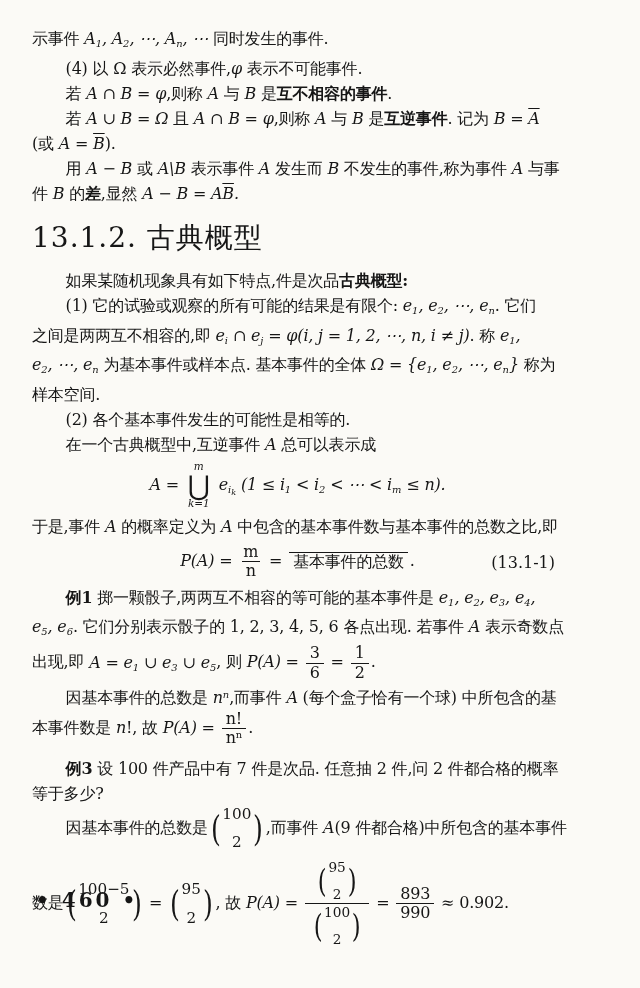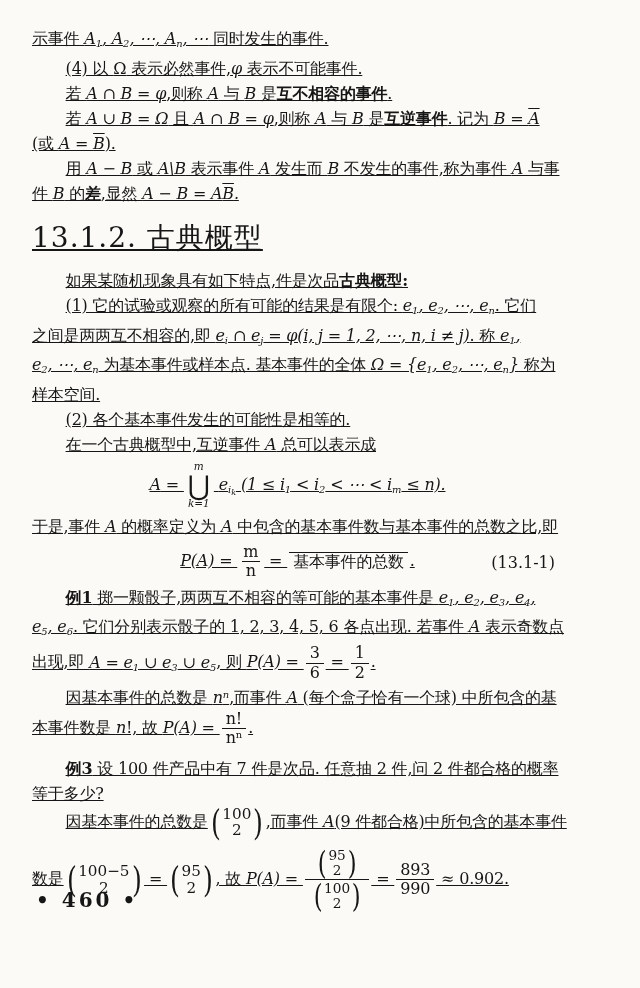--- a/index.html
+++ b/index.html
@@ -5,38 +5,38 @@
   html,body{margin:0;padding:0;}
   body{
     width:640px;height:988px;
     background:#fbfaf6;
     font-family:"DejaVu Serif","Liberation Serif",serif;
     color:#161616;
     font-size:16px;
     letter-spacing:-0.2px;
     overflow:hidden;
   }
-  .page{position:relative;box-sizing:border-box;width:591px;height:988px;padding:26px 28px 8px 32px;overflow:hidden;text-decoration:underline;}
+  .page{position:relative;box-sizing:border-box;width:591px;height:988px;padding:26px 28px 8px 32px;overflow:hidden;}
   .line{position:relative;line-height:25px;min-height:25px;white-space:nowrap;}
   .indent{padding-left:2.1em;}
   .center{text-align:center;}
   .fml{margin:4px 0;}
   .gap{margin-top:8px;}
   .bd{font-weight:bold;}
   .it{font-style:italic;}
   .su{font-size:0.62em;vertical-align:-0.28em;letter-spacing:0;}
   .sp{font-size:0.62em;vertical-align:0.5em;letter-spacing:0;}
   .ssb{font-size:0.5em;vertical-align:-0.62em;letter-spacing:0;}
   .ovl{text-decoration:overline;}
   .frac{display:inline-flex;flex-direction:column;align-items:center;vertical-align:middle;margin:0 2px;line-height:1.15;text-align:center;}
   .frac .fn,.frac .fd{padding:0 4px;display:block;}
   .frac .fd{border-top:1.4px solid #161616;}
   .binom{display:inline-flex;align-items:center;vertical-align:middle;margin:0 1px;}
   .binom .par{font-size:2.2em;font-weight:300;line-height:0.9;transform:scaleX(0.72);}
-  .binom .col{display:inline-flex;flex-direction:column;align-items:center;line-height:1.1;font-size:0.95em;letter-spacing:0;}
+  .binom .col{display:inline-flex;flex-direction:column;align-items:center;line-height:1.1;font-size:0.95em;letter-spacing:0;gap:12px;}
   .fbin .fn,.fbin .fd{padding:1px 6px;}
   .bigop{display:inline-flex;flex-direction:column;align-items:center;vertical-align:middle;line-height:1;margin:0 4px;}
   .bigop .lm{font-size:10.5px;font-style:italic;line-height:1.1;letter-spacing:0;}
   .bigop .op{font-size:27px;line-height:0.95;font-family:"DejaVu Sans","Liberation Sans",sans-serif;}
   .heading{font-size:28px;font-weight:500;margin:13px 0 11px 0;letter-spacing:1px;}
   .eqno{position:absolute;right:8px;top:50%;transform:translateY(-50%);font-style:normal;letter-spacing:0;}
   .footer{position:absolute;left:36px;top:888px;font-weight:bold;font-size:20px;letter-spacing:3px;}
 </style>
 </head>
 <body>

